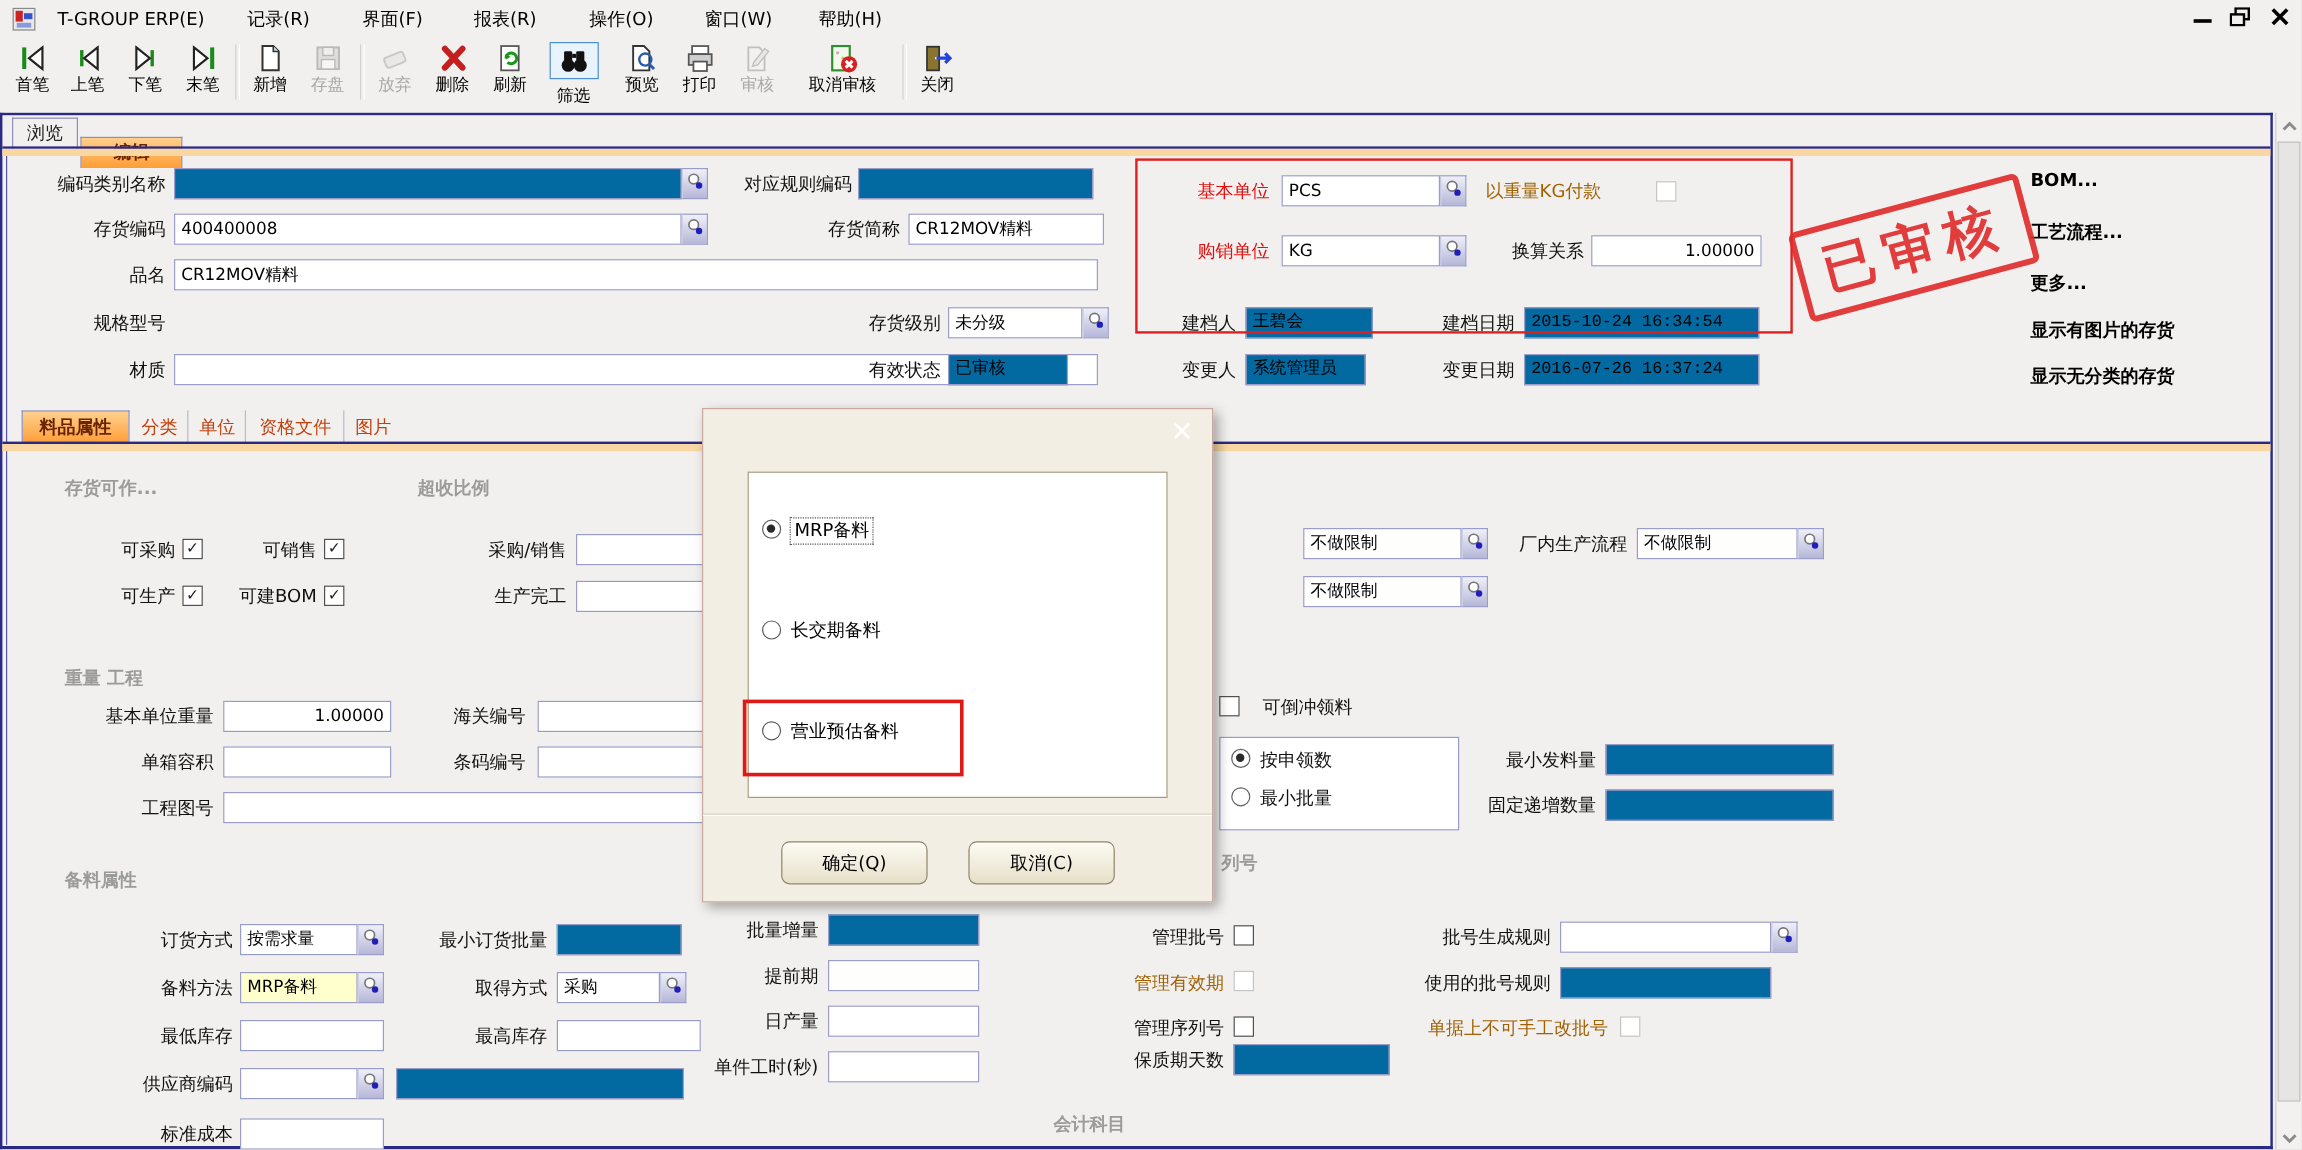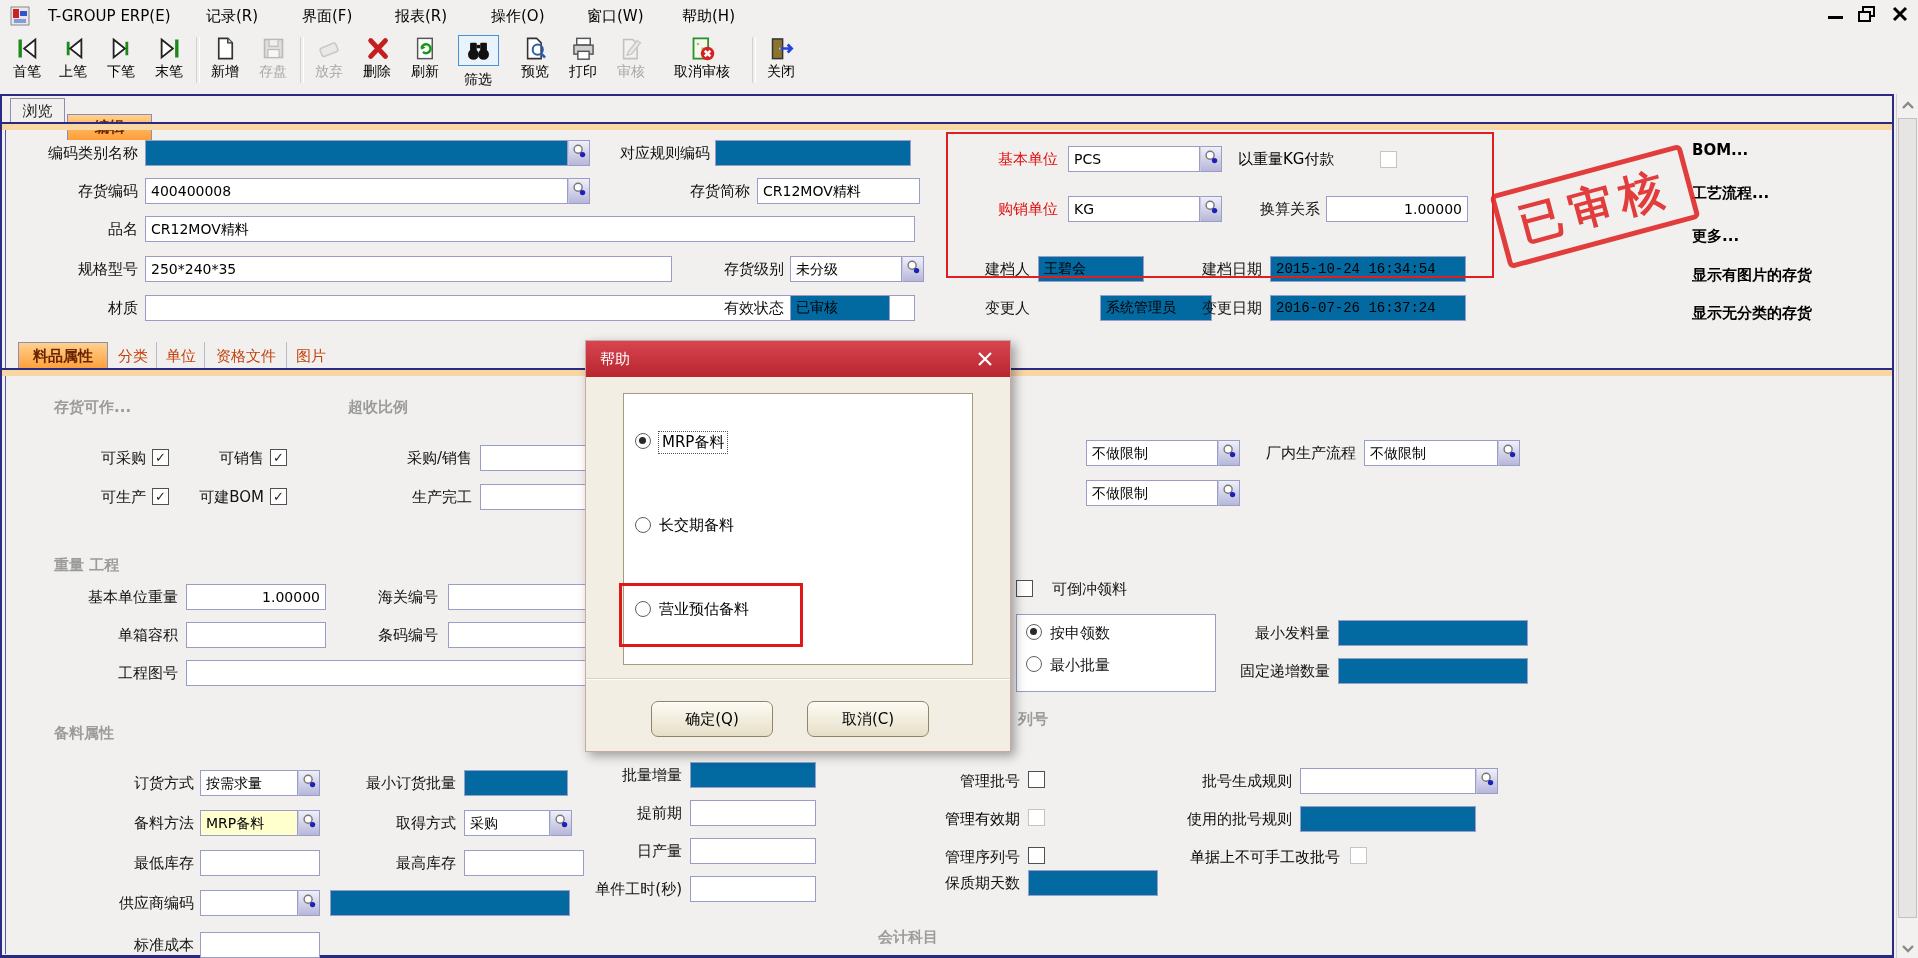--- a/index.html
+++ b/index.html
@@ -2,21 +2,21 @@
 <html><head>
 <meta charset="utf-8">
 <style>
   html,body{margin:0;padding:0;}
   body{font-family:"DejaVu Sans",sans-serif;background:#d8d8d8;}
   #app{position:relative;width:1918px;height:958px;background:#f1f0ee;overflow:hidden;}
   .abs{position:absolute;}
   .lbl{position:absolute;font-size:15px;line-height:26px;height:26px;text-align:right;white-space:nowrap;color:#111;}
   .lbl.l{text-align:left;}
   .lbl.red{color:#e01010;}
-  .lbl.gy{color:#000000;}
+  .lbl.gy{color:#a16207;}
   .fld{position:absolute;height:26px;box-sizing:border-box;border:1px solid #9b9dc9;background:#fff;font-size:14px;line-height:24px;padding:0 5px;white-space:nowrap;overflow:hidden;color:#000;}
   .fld.gy{background:#0369a1;font-family:Liberation Mono, monospace;}
   .fld.yl{background:#ffffcd;}
   .fld.num{text-align:right;}
   .lk{position:absolute;width:22px;height:26px;box-sizing:border-box;border:1px solid #9b9dc9;border-left:1px solid #c6c7e0;background:linear-gradient(#f0f0fa,#b6b7d8);display:flex;align-items:center;justify-content:center;cursor:pointer;}
   .cb{position:absolute;width:17px;height:17px;box-sizing:border-box;border:1px solid #505050;background:#fff;font-size:13px;line-height:15px;text-align:center;color:#222;}
   .cb.on::after{content:"✓";font-weight:bold;}
   .cb.dis{border-color:#c4c4c4;}
   .rad{position:absolute;width:16px;height:16px;box-sizing:border-box;border:1px solid #606060;border-radius:50%;background:#fff;}
   .rad.on::after{content:"";position:absolute;left:3px;top:3px;width:7px;height:7px;border-radius:50%;background:#2a2a2a;}
@@ -224,42 +224,41 @@
           <circle cx="13" cy="13" r="3" fill="#2020b8"></circle>
         </svg></span>
     </div>
   <div class="lbl" style="left:645px;top:178px;width:105px;">存货简称</div>
   <div class="fld" style="left:757px;top:178px;width:163px;">CR12MOV精料</div>
 
   <div class="lbl" style="left:30px;top:216px;width:108px;">品名</div>
   <div class="fld" style="left:145px;top:216px;width:770px;">CR12MOV精料</div>
 
   <div class="lbl" style="left:30px;top:256px;width:108px;">规格型号</div>
-  <div class="fld" style="left:145px;top:256px;width:527px;">250*240*35</div>
   <div class="lbl" style="left:690px;top:256px;width:94px;">存货级别</div>
   <div class="fld" style="left:790px;top:256px;width:112px;">未分级</div>
   <div class="lk" style="left:902px;top:256px;">
       <span><svg width="16" height="16" viewBox="0 0 18 18">
           <circle cx="8" cy="7" r="4.5" fill="#fff" stroke="#777" stroke-width="1.6"></circle>
           <line x1="11" y1="10" x2="13" y2="12" stroke="#777" stroke-width="1.6"></line>
           <circle cx="13" cy="13" r="3" fill="#2020b8"></circle>
         </svg></span>
     </div>
 
   <div class="lbl" style="left:30px;top:295px;width:108px;">材质</div>
   <div class="fld" style="left:145px;top:295px;width:770px;"></div>
   <div class="lbl" style="left:690px;top:295px;width:94px;">有效状态</div>
   <div class="fld gy" style="left:790px;top:295px;width:100px;">已审核</div>
 
   <div class="lbl" style="left:952px;top:256px;width:78px;">建档人</div>
   <div class="fld gy" style="left:1038px;top:256px;width:106px;">王碧会</div>
   <div class="lbl" style="left:1158px;top:256px;width:104px;">建档日期</div>
   <div class="fld gy" style="left:1270px;top:256px;width:196px;">2015-10-24 16:34:54</div>
   <div class="lbl" style="left:952px;top:295px;width:78px;">变更人</div>
-  <div class="fld gy" style="left:1100px;top:295px;width:112px;">系统管理员</div>
+  <div class="fld gy" style="left:1038px;top:295px;width:100px;">系统管理员</div>
   <div class="lbl" style="left:1158px;top:295px;width:104px;">变更日期</div>
   <div class="fld gy" style="left:1270px;top:295px;width:196px;">2016-07-26 16:37:24</div>
 
   <div class="redbox" style="left:946px;top:132px;width:544px;height:142px;"></div>
   <div class="lbl red" style="left:962px;top:146px;width:96px;">基本单位</div>
   <div class="fld" style="left:1068px;top:146px;width:132px;">PCS</div>
   <div class="lk" style="left:1200px;top:146px;">
       <span><svg width="16" height="16" viewBox="0 0 18 18">
           <circle cx="8" cy="7" r="4.5" fill="#fff" stroke="#777" stroke-width="1.6"></circle>
           <line x1="11" y1="10" x2="13" y2="12" stroke="#777" stroke-width="1.6"></line>
@@ -439,21 +438,20 @@
   <div class="lbl" style="left:572px;top:876px;width:110px;">单件工时(秒)</div>
   <div class="fld" style="left:690px;top:876px;width:126px;"></div>
   <div class="lbl" style="left:926px;top:870px;width:94px;">保质期天数</div>
   <div class="fld gy" style="left:1028px;top:870px;width:130px;"></div>
 
   <div class="lbl" style="left:110px;top:932px;width:84px;">标准成本</div>
   <div class="fld" style="left:200px;top:932px;width:120px;"></div>
   <div class="sec" style="left:878px;top:928px;">会计科目</div>
 
   <div class="modal">
-    <div class="modal-title"><span>帮助</span></div>
     <div class="abs" style="left:389px;top:8px;width:20px;height:20px;cursor:pointer;">
       <svg viewBox="0 0 20 20">
           <path d="M4 4 L16 16 M16 4 L4 16" stroke="#fff" stroke-width="2.2"></path>
         </svg>
     </div>
     <div class="abs" style="left:37px;top:52px;width:350px;height:272px;background:#fff;border:1px solid #a89a7c;box-sizing:border-box;"></div>
     <div class="rad on" style="left:49px;top:92px;"></div>
     <div class="mopt" style="left:72px;top:90px;border:1px dotted #555;padding:1px 3px;">MRP备料</div>
     <div class="rad" style="left:49px;top:176px;"></div>
     <div class="mopt" style="left:73px;top:175px;">长交期备料</div>

